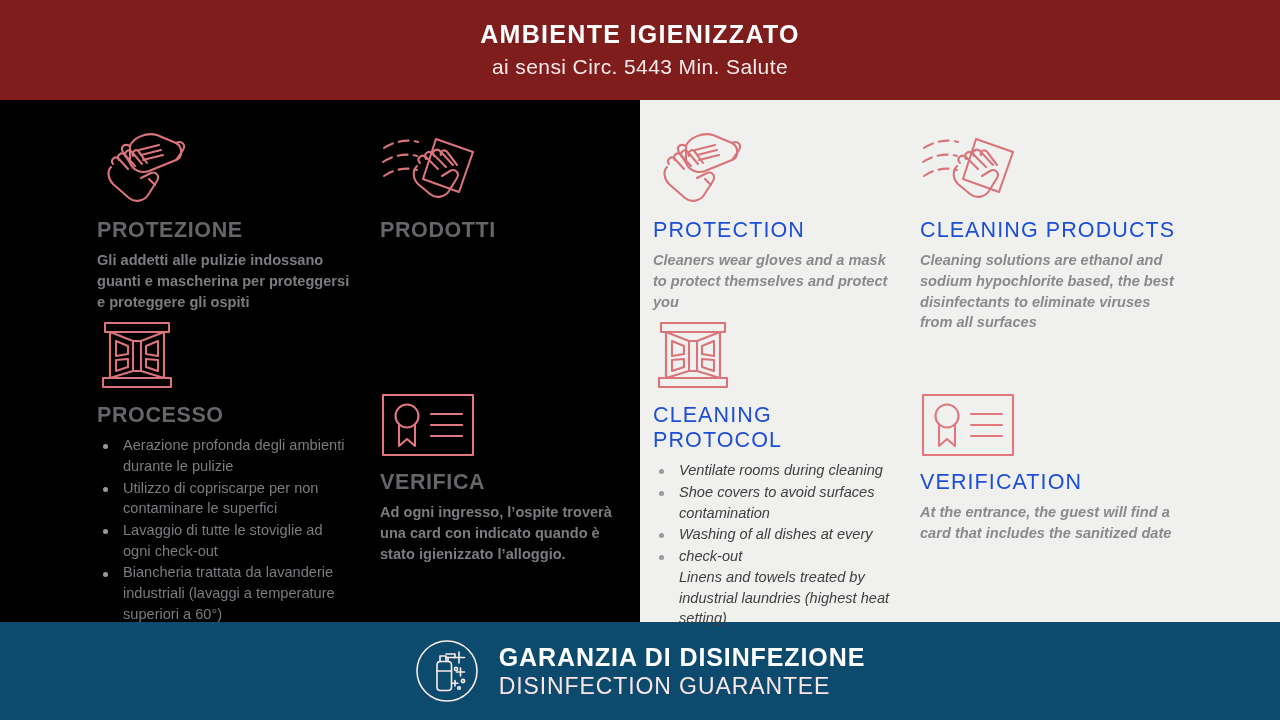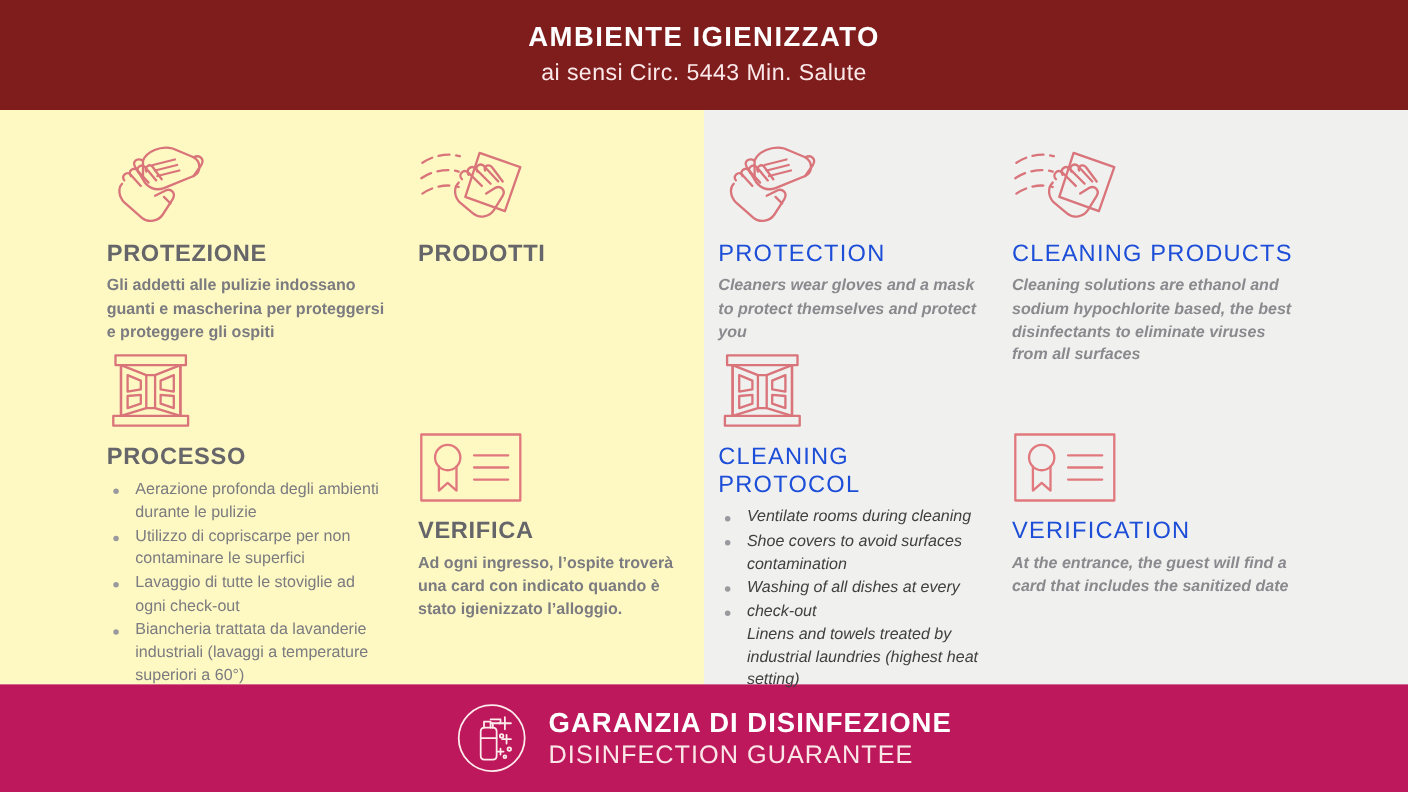--- a/index.html
+++ b/index.html
@@ -25,21 +25,21 @@
     line-height: 1.1; color: #ffffff;
   }
   .header-sub {
     font-size: 21px; font-weight: 400; letter-spacing: .4px;
     margin-top: 6px; color: #fbe9ea;
   }
 
   
   .body { flex: 1 1 auto; display: flex; position: relative; min-height: 0; }
   .panel { position: relative; height: 100%; padding: 16px 0 0 0; }
-  .panel-it { width: 640px; background: #fef9c3; }
+  .panel-it { width: 640px; background: #000000; }
   .panel-en { width: 640px; background: #f0f0ef; }
   .panel-inner { position: relative; width: 100%; height: 100%; }
 
   .cell { position: absolute; }
 
   .icon-wrap { height: 80px; display: flex; align-items: flex-end; }
   .icon-wrap svg { display: block; overflow: visible; }
 
   .sec-title {
     font-size: 21.5px; letter-spacing: .6px;
@@ -64,21 +64,21 @@
   ul.bullets.ital li { font-style: italic; color: #404040; }
   ul.bullets li .dot {
     position: absolute; left: 6px; top: .62em;
     width: 5px; height: 5px; border-radius: 50%;
     background: #9a9a9e;
   }
   ul.bullets li .cont { display: block; }
 
   
   .footer {
-    background: #be185d; flex: 0 0 98px;
+    background: #0c4a6e; flex: 0 0 98px;
     display: flex; align-items: center; justify-content: center; gap: 20px;
     color: #ffffff;
   }
   .footer-icon { width: 64px; height: 64px; flex: 0 0 64px; }
   .footer-text { display: flex; flex-direction: column; }
   .footer-it { font-size: 25px; font-weight: bold; letter-spacing: .9px; line-height: 1.12; }
   .footer-en { font-size: 23px; font-weight: 400; letter-spacing: .9px; color: #fae6e7; line-height: 1.15; margin-top: 2px; }
 </style>
 </head>
 <body>

